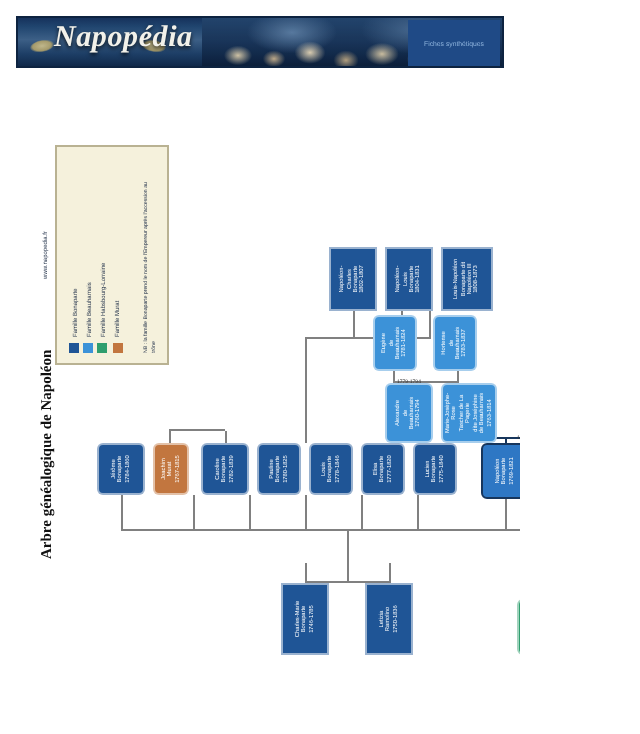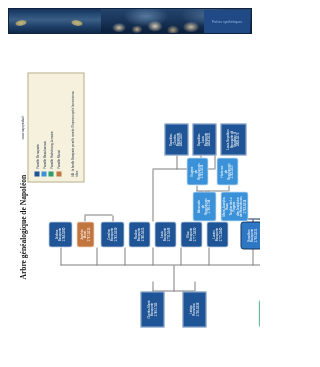--- a/index.html
+++ b/index.html
@@ -98,20 +98,21 @@
     font-size:7.5px;color:#111;white-space:nowrap;
   }
 </style>
 </head>
 <body>
 
 <div id="banner">
   <div class="crowd"></div>
   <div class="wreath l"></div>
   <div class="wreath r"></div>
+  <div class="title">Napopédia</div>
   <div class="corner">
     <span>Fiches
 synthétiques</span>
   </div>
 </div>
 
 <div id="stage">
  <div id="rot">
 
   <div id="maintitle" style="left:88px;top:18px;">Arbre généalogique de Napoléon</div>

